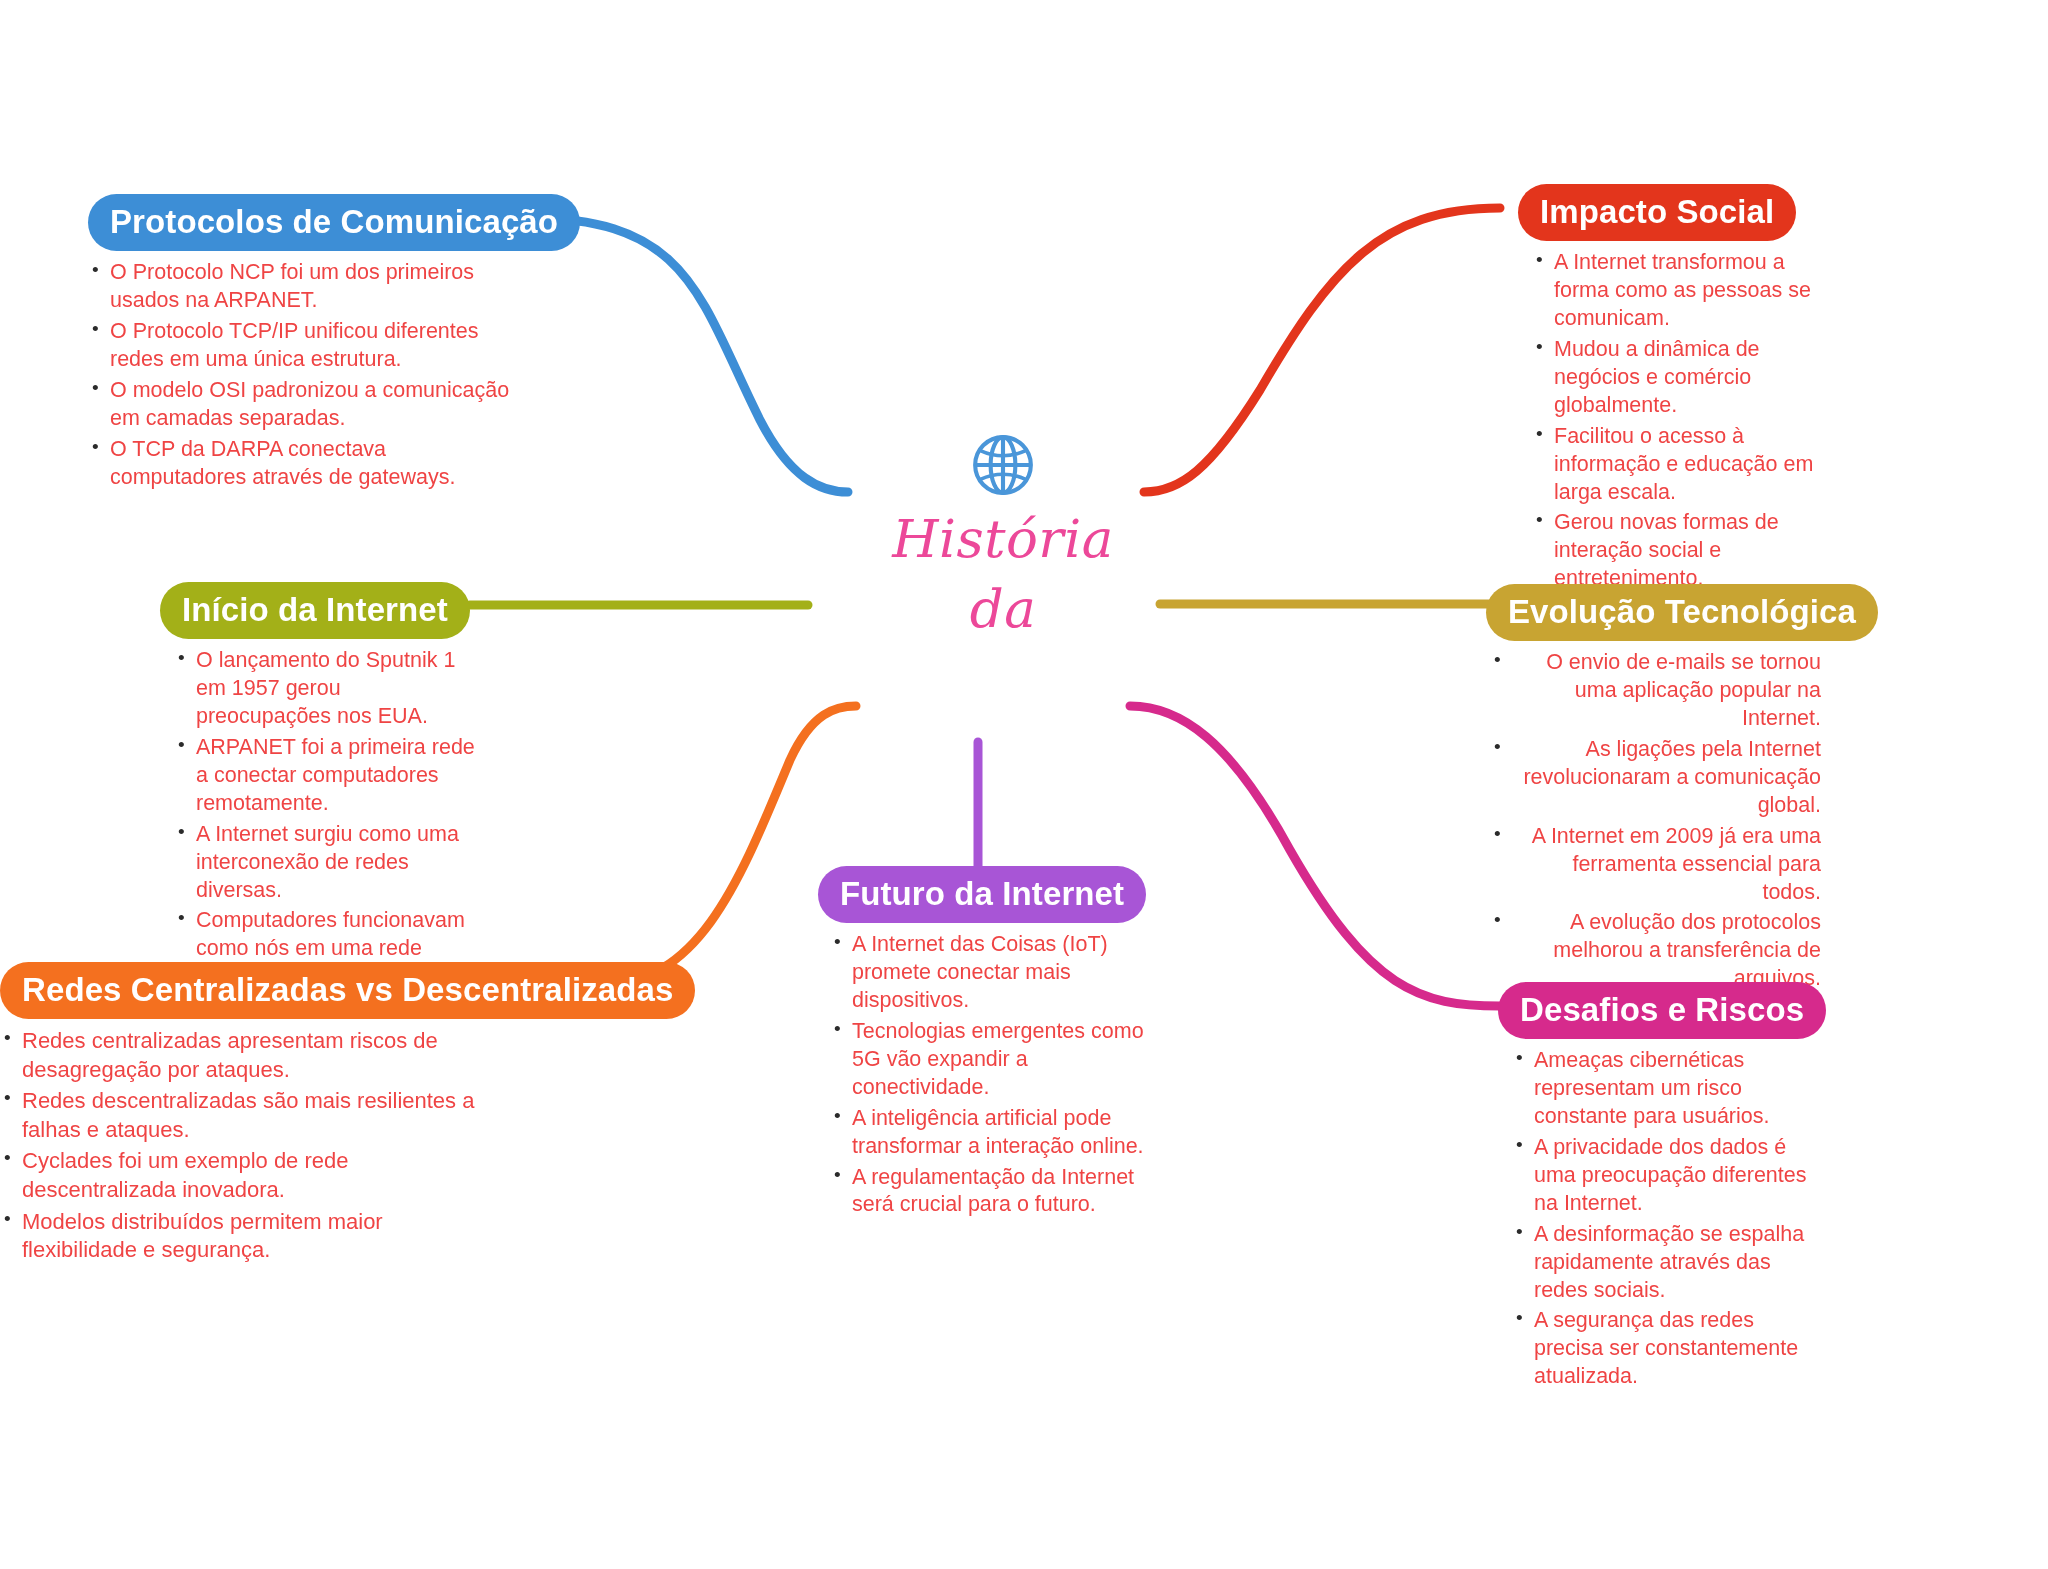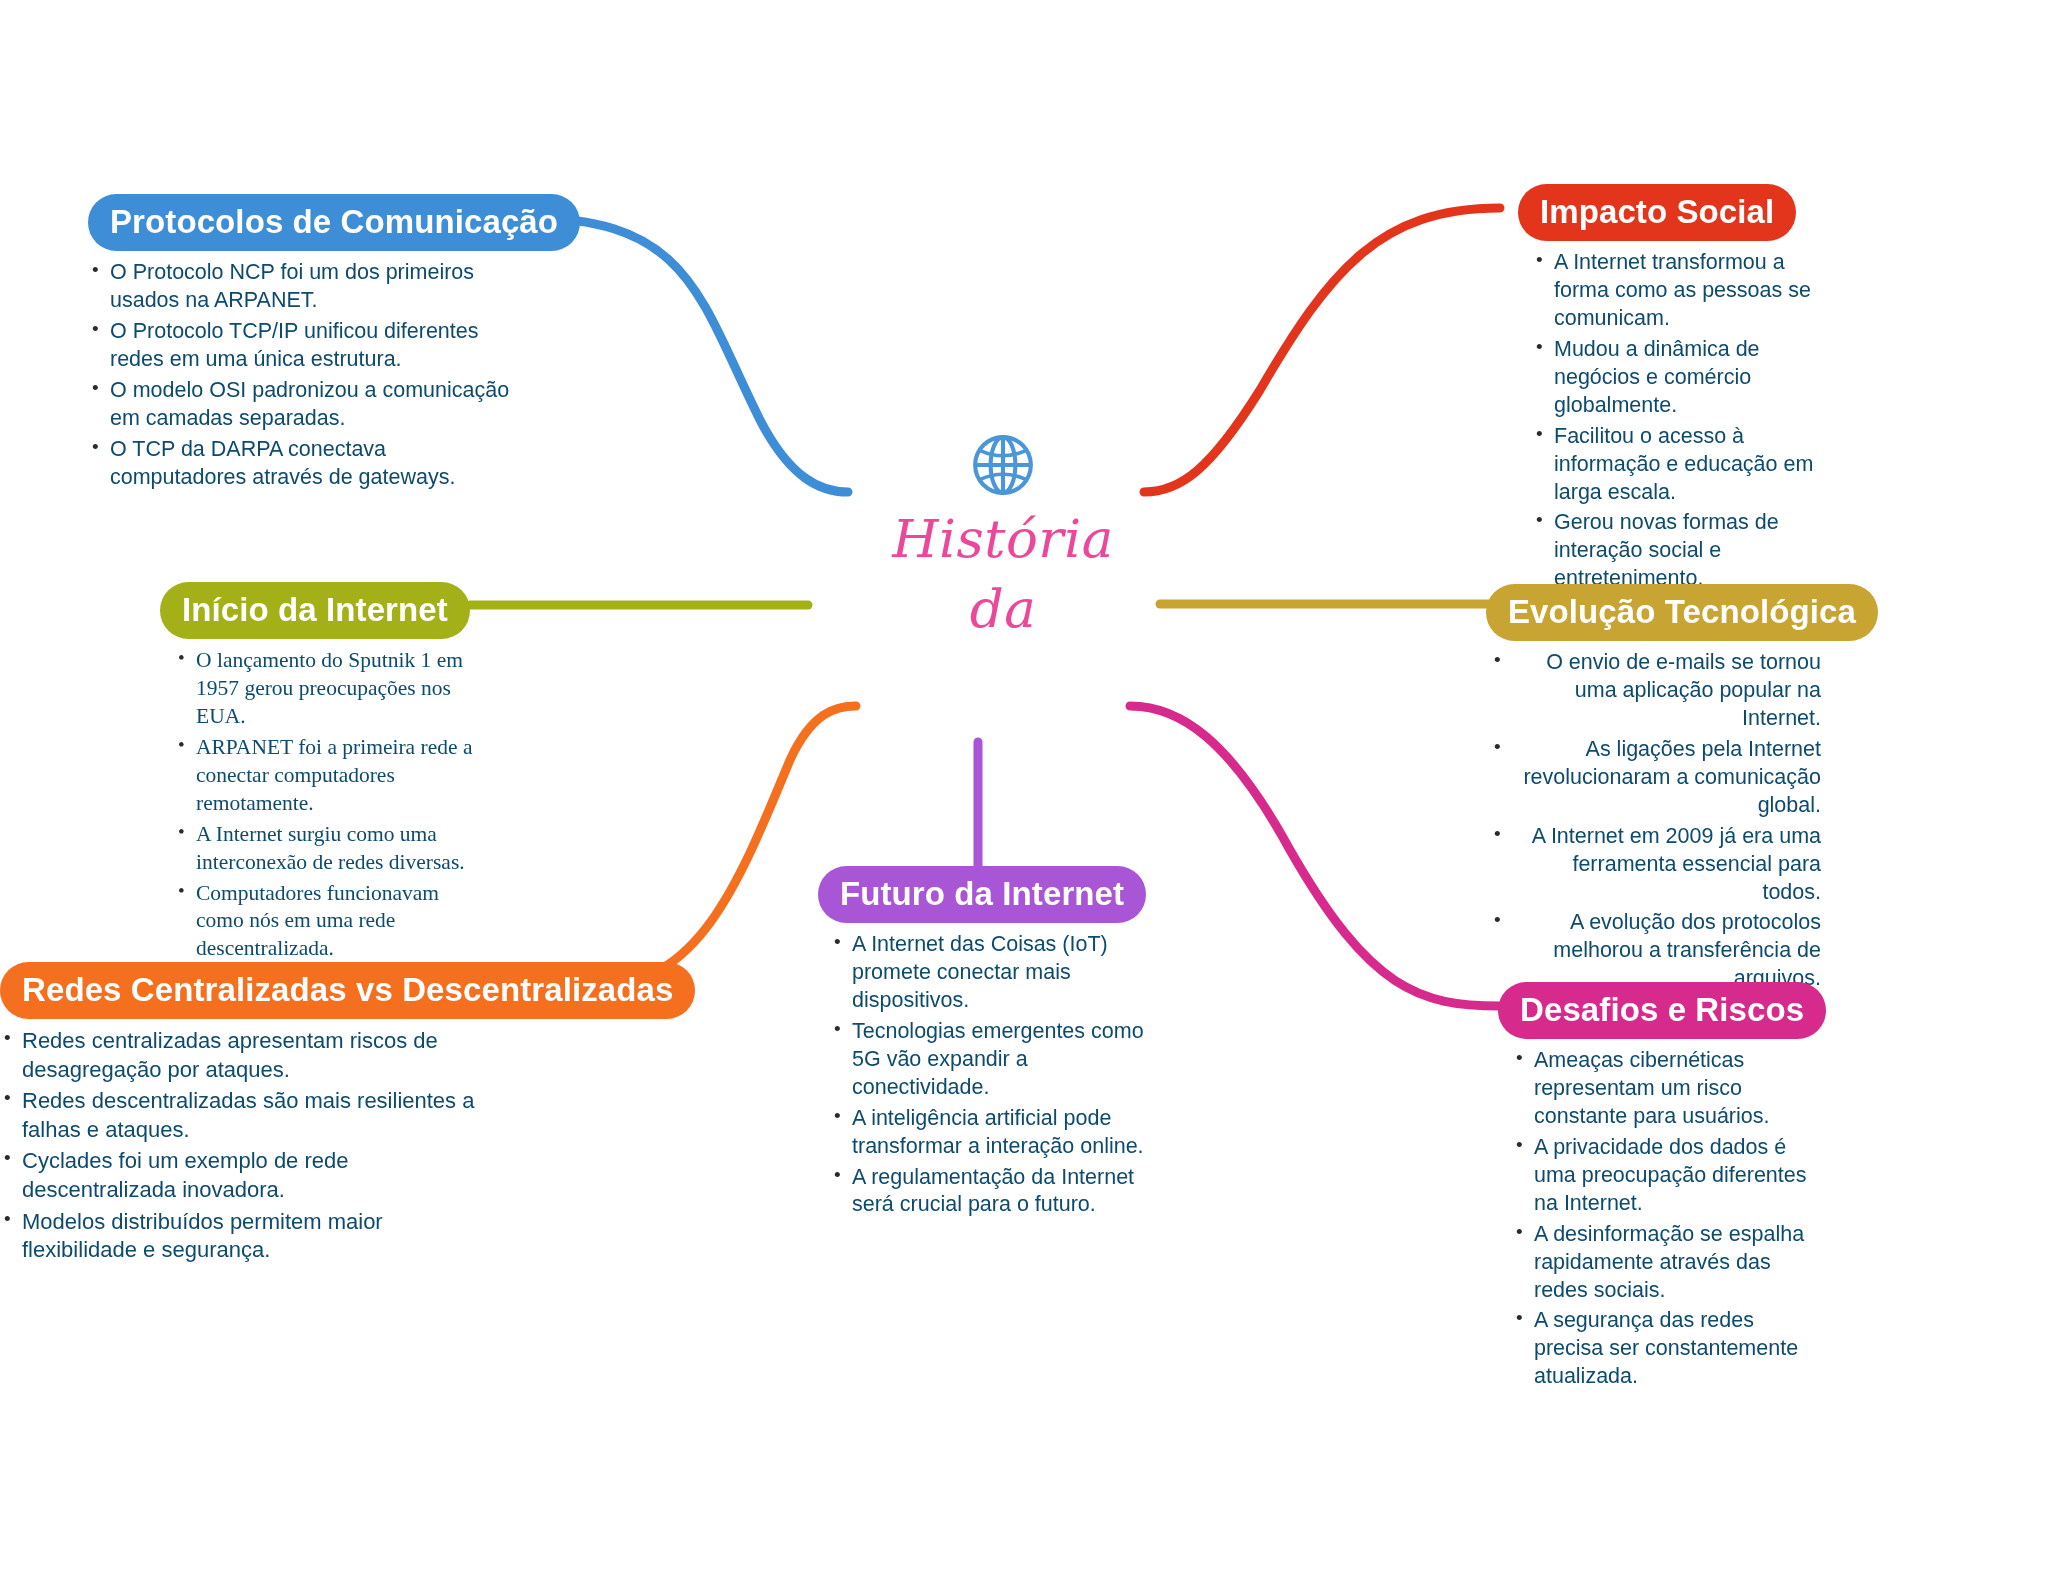--- a/index.html
+++ b/index.html
@@ -77,36 +77,36 @@
     list-style: none;
     margin: 8px 0 0 0;
     padding: 0;
   }
   ul.points li {
     position: relative;
     padding-left: 22px;
     margin-bottom: 3px;
     font-size: 21.5px;
     line-height: 1.30;
-    color: #0c4a6e;
+    color: #ef4444;
   }
   ul.points li::before {
     content: "\2022";
     position: absolute;
     left: 4px;
     top: -1px;
     font-size: 19px;
     color: #2b2b2b;
   }
 
   
   #branch-protocolos      { left: 88px;   top: 194px;  width: 440px; }
   #branch-inicio          { left: 150px;  top: 582px;  width: 330px; }
   #branch-inicio .pill-wrap { margin-left: 10px; }
-  #branch-inicio ul.points  { margin-left: 24px; font-family: Liberation Serif, serif; }
+  #branch-inicio ul.points  { margin-left: 24px; }
   #branch-redes           { left: 0px;    top: 962px;  width: 500px; }
   #branch-redes ul.points li { font-size: 22px; }
   #branch-futuro          { left: 808px;  top: 866px;  width: 360px; }
   #branch-futuro .pill-wrap { margin-left: 10px; }
   #branch-futuro ul.points  { margin-left: 22px; }
   #branch-impacto         { left: 1508px; top: 184px;  width: 330px; }
   #branch-impacto .pill-wrap { margin-left: 10px; }
   #branch-impacto ul.points  { margin-left: 24px; }
   #branch-evolucao        { left: 1476px; top: 584px;  width: 345px; text-align: right; }
   #branch-evolucao .pill-wrap { margin-left: 10px; }

